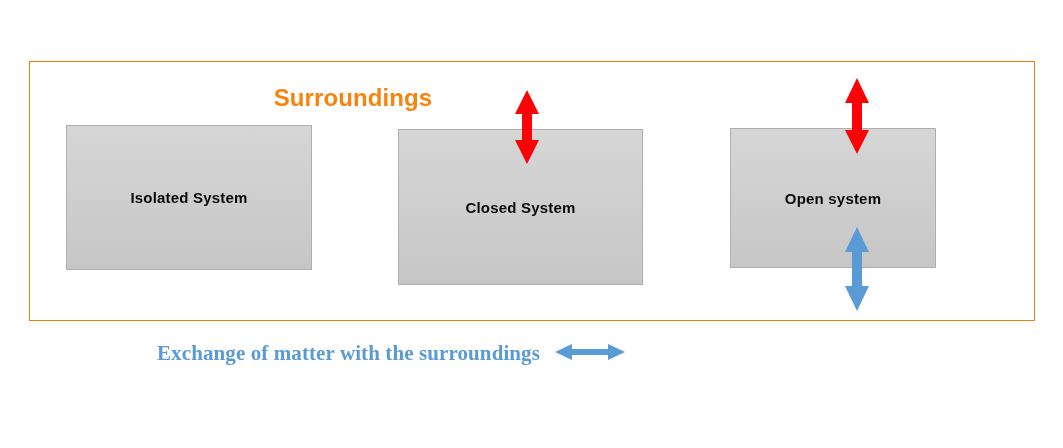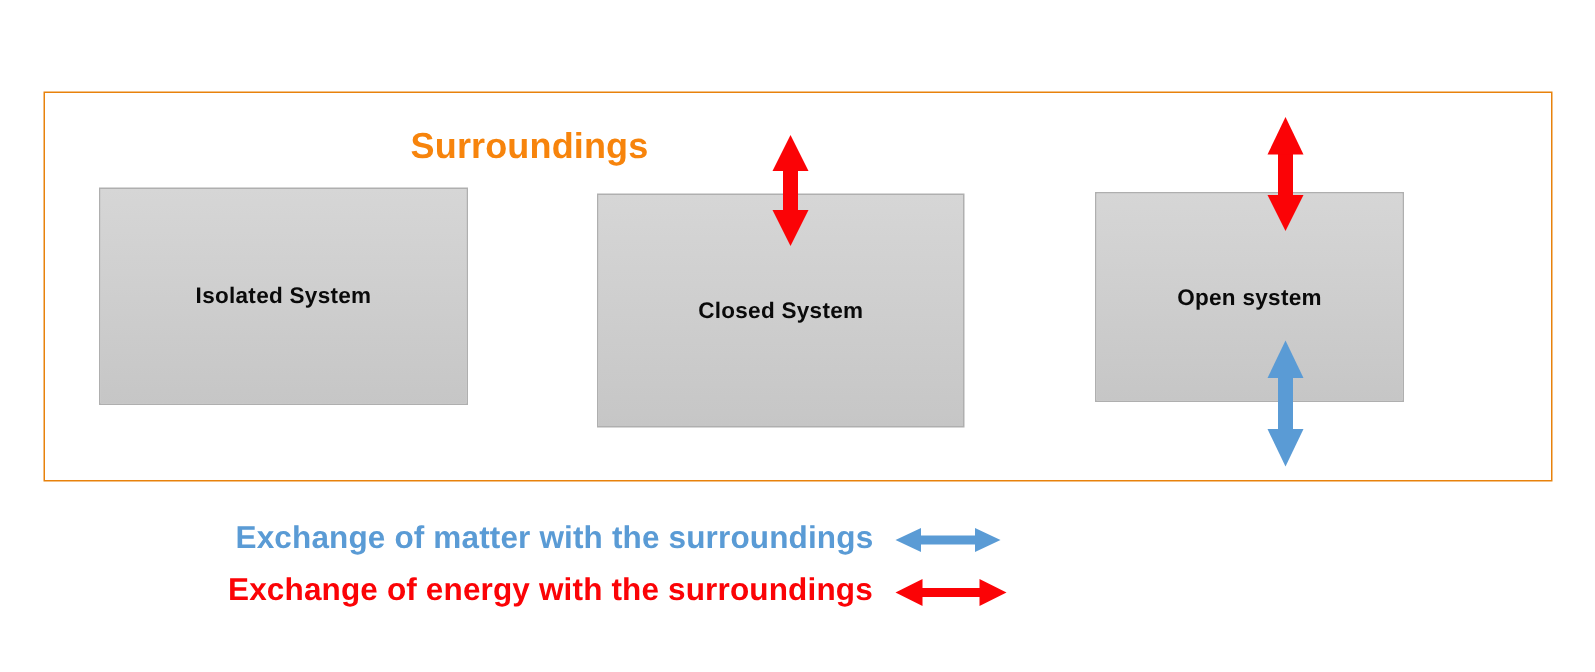--- a/index.html
+++ b/index.html
@@ -80,21 +80,22 @@
     position: absolute;
     left: 0;
     top: 337px;
     width: 1063px;
     height: 80px;
   }
   .legend-row {
     position: absolute;
     height: 30px;
     display: flex;
-    align-items: flex-end;
+    align-items: flex-start;
+    font-family: Liberation Serif, serif;
   }
   #legend-row-matter { left: 157px; top: 4px; }
   #legend-row-energy { left: 152px; top: 39px; }
 
   .legend-text {
     font-size: 21px;
     font-weight: bold;
     white-space: nowrap;
     letter-spacing: 0.1px;
   }
@@ -152,24 +153,16 @@
 
     <div class="legend-row" id="legend-row-matter">
       <span class="legend-text" id="legend-text-matter">Exchange of matter with the surroundings</span>
       <svg class="legend-arrow" width="72" height="22" viewBox="0 0 72 22">
         <rect x="14" y="8" width="44" height="6" fill="#5A9BD5"></rect>
         <polygon points="1,11 18,3 18,19" fill="#5A9BD5"></polygon>
         <polygon points="71,11 54,3 54,19" fill="#5A9BD5"></polygon>
       </svg>
     </div>
 
-    <div class="legend-row" id="legend-row-energy">
-      <span class="legend-text" id="legend-text-energy">Exchange of energy with the surroundings</span>
-      <svg class="legend-arrow" width="76" height="22" viewBox="0 0 76 22">
-        <rect x="15" y="8" width="46" height="6" fill="#FB0306"></rect>
-        <polygon points="1,11 19,2 19,20" fill="#FB0306"></polygon>
-        <polygon points="75,11 57,2 57,20" fill="#FB0306"></polygon>
-      </svg>
-    </div>
 
   </div>
 
 </div>
 
 </body></html>

